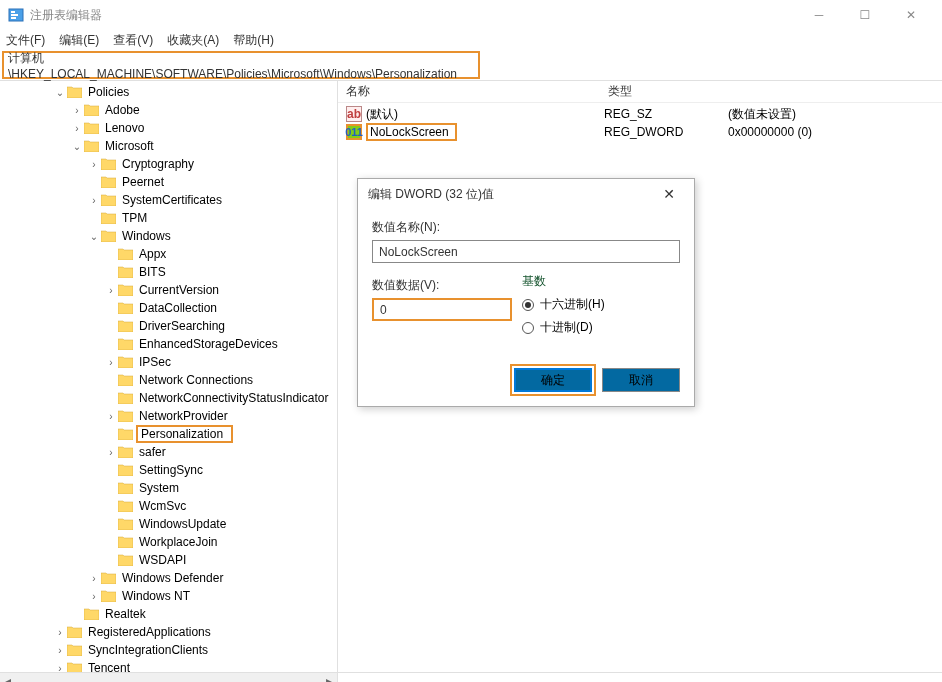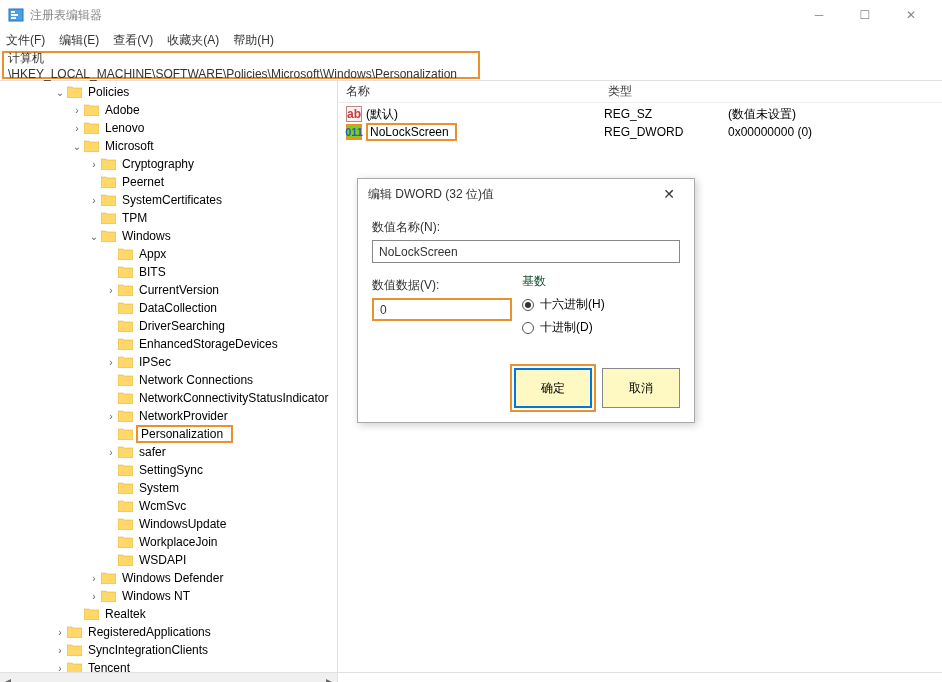--- a/index.html
+++ b/index.html
@@ -54,21 +54,21 @@
 .fld-input { width: 100%; height: 23px; border: 1px solid #888; padding: 0 6px; background: #fff; color: #333; }
 .fld-input.hl { border: 2px solid #e8912e; }
 .row2 { display: flex; gap: 10px; margin-top: 10px; }
 .row2 .left { flex: 0 0 140px; }
 .row2 .right { flex: 1; }
 .fieldset-label { color: #14532d; margin-bottom: 6px; }
 .radio { display: flex; align-items: center; gap: 6px; margin: 6px 0; cursor: pointer; }
 .radio .dot { width: 12px; height: 12px; border: 1px solid #555; border-radius: 50%; display: inline-flex; align-items: center; justify-content: center; }
 .radio.checked .dot::after { content: ""; width: 6px; height: 6px; background: #333; border-radius: 50%; }
 .dlg-buttons { display: flex; justify-content: flex-end; gap: 10px; margin-top: 26px; }
-.btn { width: 78px; height: 40px; border: 1px solid #888; background: #fef9c3; display: flex; align-items: center; justify-content: center; cursor: pointer; }
+.btn { width: 78px; height: 24px; border: 1px solid #888; background: #0369a1; display: flex; align-items: center; justify-content: center; cursor: pointer; }
 .btn.primary { border: 2px solid #0078d7; }
 .btn.hl { outline: 2px solid #e8912e; outline-offset: 2px; }
 
 .statusbar { height: 16px; border-top: 1px solid #e0e0e0; display: flex; align-items: center; }
 .sb-left-scroll { width: 338px; height: 16px; display: flex; align-items: center; justify-content: space-between; background: #f0f0f0; border-right: 1px solid #e0e0e0; }
 .sb-left-scroll .arr { width: 16px; text-align: center; color: #666; cursor: pointer; }
 .sb-left-scroll .track { flex: 1; height: 16px; background: #f0f0f0; position: relative; }
 </style>
 </head>
 <body>

